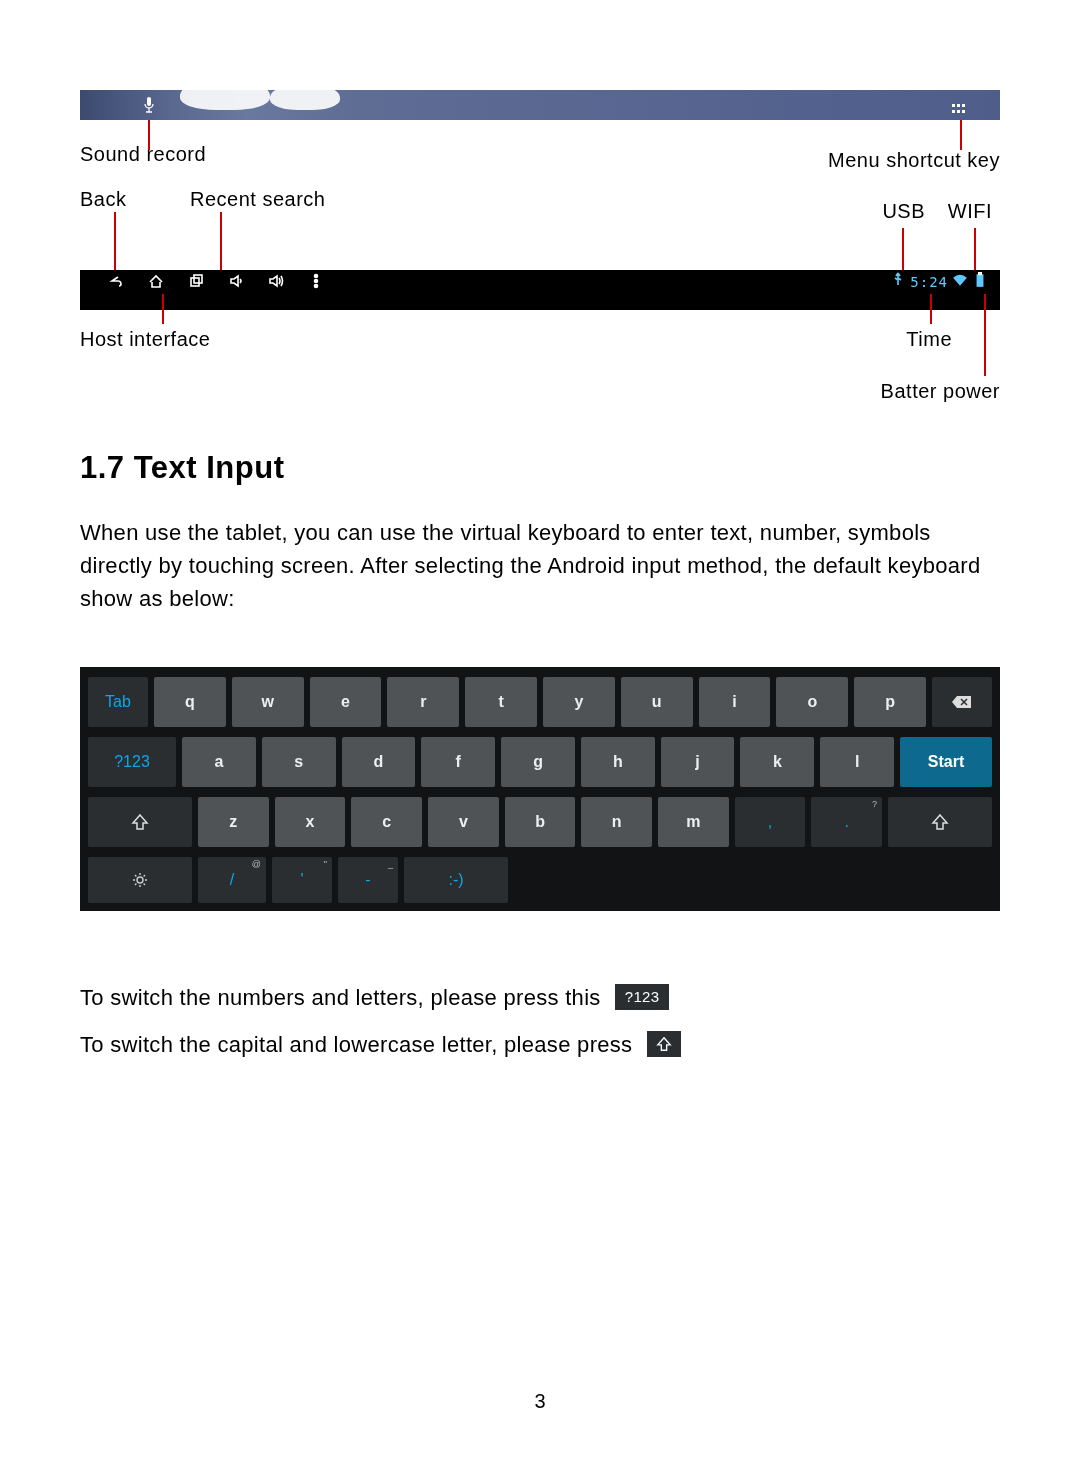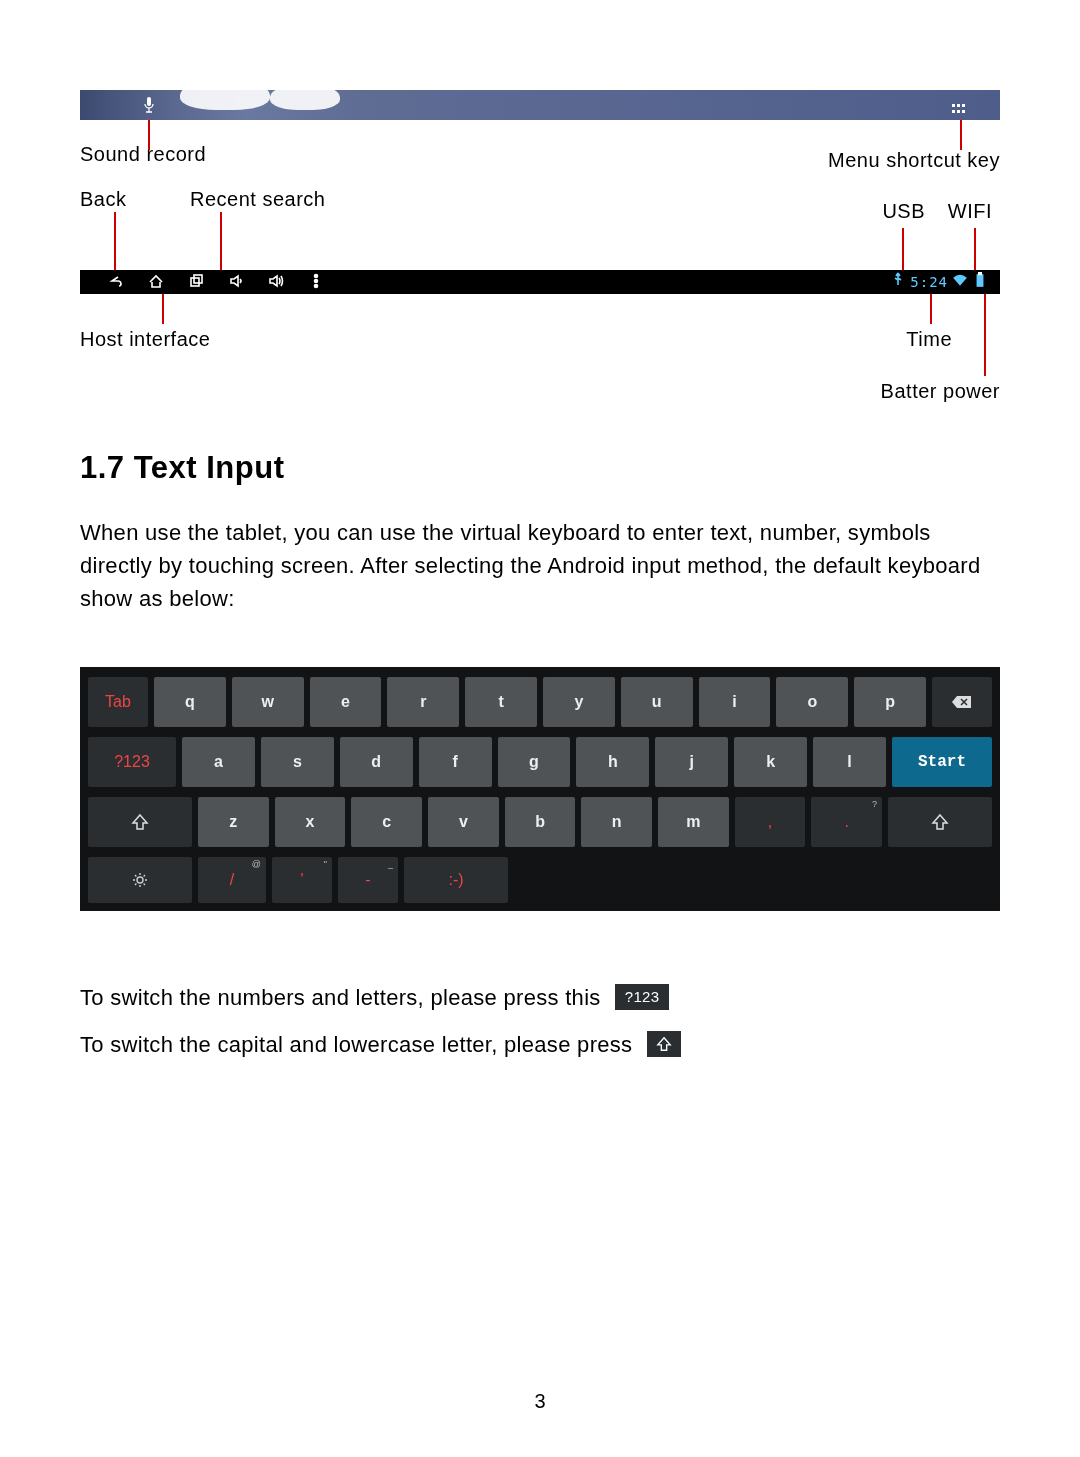--- a/index.html
+++ b/index.html
@@ -15,37 +15,37 @@
     position:absolute; left:0; right:0; top:10px; height:30px;
     background: linear-gradient(to right, #3d4a70 0%, #5a6890 10%, #6a79a0 18%, #5f6d95 30%, #4e5d8a 100%);
     overflow:hidden;
   }
   .topbar .cloud { position:absolute; background:#fff; border-radius:50% 50% 40% 40%; opacity:0.9;}
   .topbar .mic { position:absolute; left:63px; top:6px; }
   .topbar .menu-icon { position:absolute; right:34px; top:10px; }
 
   
   .sysbar {
-    position:absolute; left:0; right:0; top:190px; height:24px; background:#000;
+    position:absolute; left:0; right:0; top:190px; height:40px; background:#000;
     color:#fff;
   }
   .sysbar .icons-left { position:absolute; left:28px; top:3px; display:flex; gap:24px; align-items:center; }
   .sysbar .icons-right { position:absolute; right:12px; top:2px; display:flex; gap:4px; align-items:center; color:#5fc9ff; font-size:14px; letter-spacing:1px;}
   .sysbar svg { width:16px; height:16px; fill:none; stroke:#fff; stroke-width:1.6; }
 
   
   .para { font-size:22px; line-height:1.5; letter-spacing:0.3px; margin:4px 0 0 0;}
 
   
   .kbd { margin-top:52px; background:#111315; padding:10px 8px 8px 8px; }
   .kbd-row { display:flex; gap:6px; margin-bottom:10px; }
   .kbd-row:last-child{ margin-bottom:0;}
   .key { height:50px; display:flex; align-items:center; justify-content:center;
          color:#eee; font-size:16px; font-weight:bold; background:#4f5356; border-radius:2px; position:relative;}
-  .key.dark { background:#2a2e31; color:#ef4444; font-weight:normal;}
+  .key.dark { background:#2a2e31; color:#0ea5e9; font-weight:normal;}
   .key.action { background:#0d6a8e; color:#fff; }
   .key.sub::after{
     content: attr(data-sub); position:absolute; top:2px; right:5px; font-size:9px; color:#bbb; font-weight:normal;
   }
   .key.space { background:#393d40; color:#9a9a9a; font-size:13px; font-weight:normal;}
 
   .row4 .key { height:46px;}
 
   
   .inline-key {
@@ -177,21 +177,21 @@
       <div class="key dark" style="width:88px;">?123</div>
       <div class="key" style="flex:1">a</div>
       <div class="key" style="flex:1">s</div>
       <div class="key" style="flex:1">d</div>
       <div class="key" style="flex:1">f</div>
       <div class="key" style="flex:1">g</div>
       <div class="key" style="flex:1">h</div>
       <div class="key" style="flex:1">j</div>
       <div class="key" style="flex:1">k</div>
       <div class="key" style="flex:1">l</div>
-      <div class="key action" style="width:100px;font-family:Liberation Mono, monospace;">Start</div>
+      <div class="key action" style="width:92px;">Start</div>
     </div>
 
     <div class="kbd-row">
       <div class="key dark" style="width:104px;">
         <svg width="18" height="18" viewBox="0 0 18 18">
             <path d="M9 2 L16 10 h-4 v6 h-6 v-6 h-4 Z" fill="none" stroke="#ddd" stroke-width="1.5"></path>
           </svg>
       </div>
       <div class="key" style="flex:1">z</div>
       <div class="key" style="flex:1">x</div>

